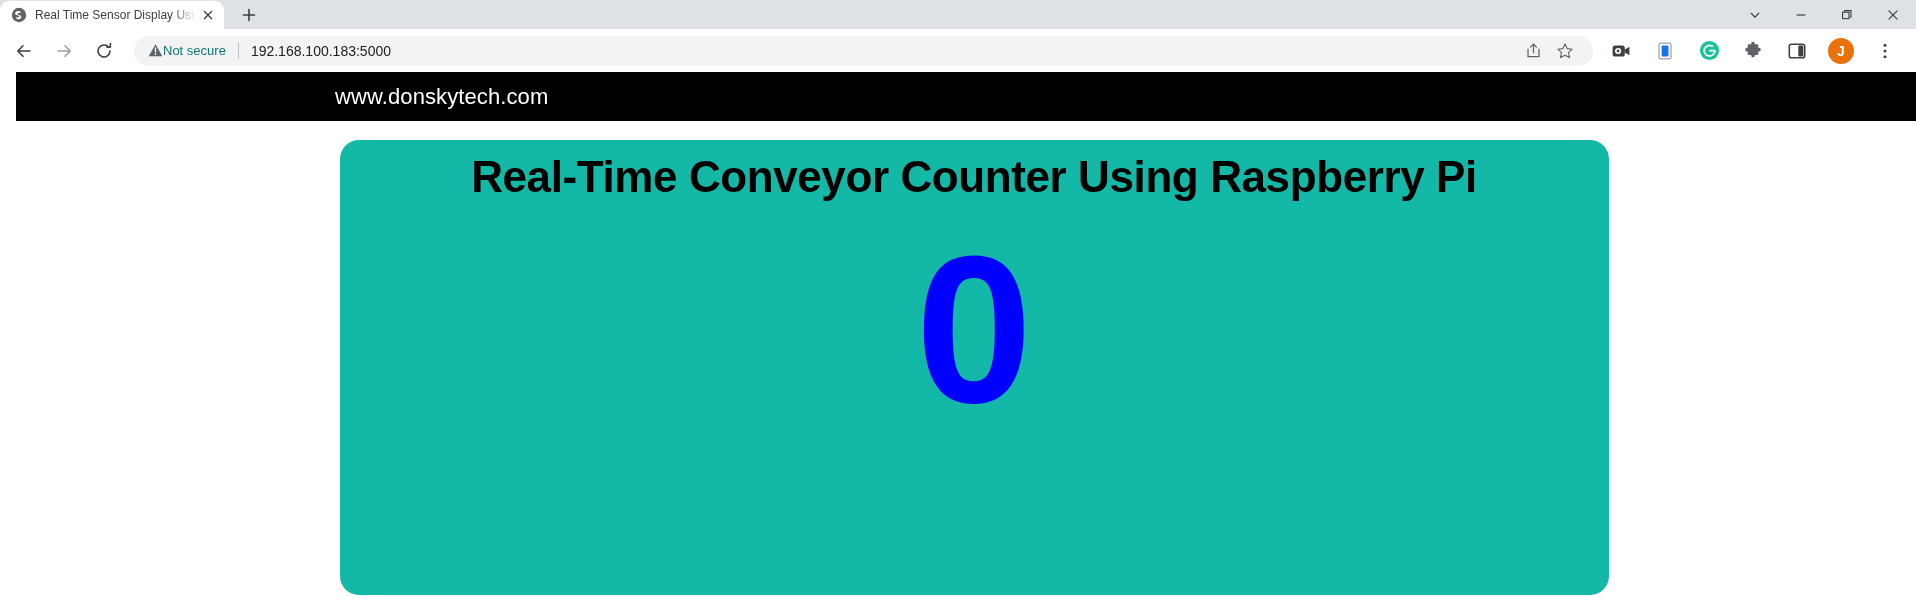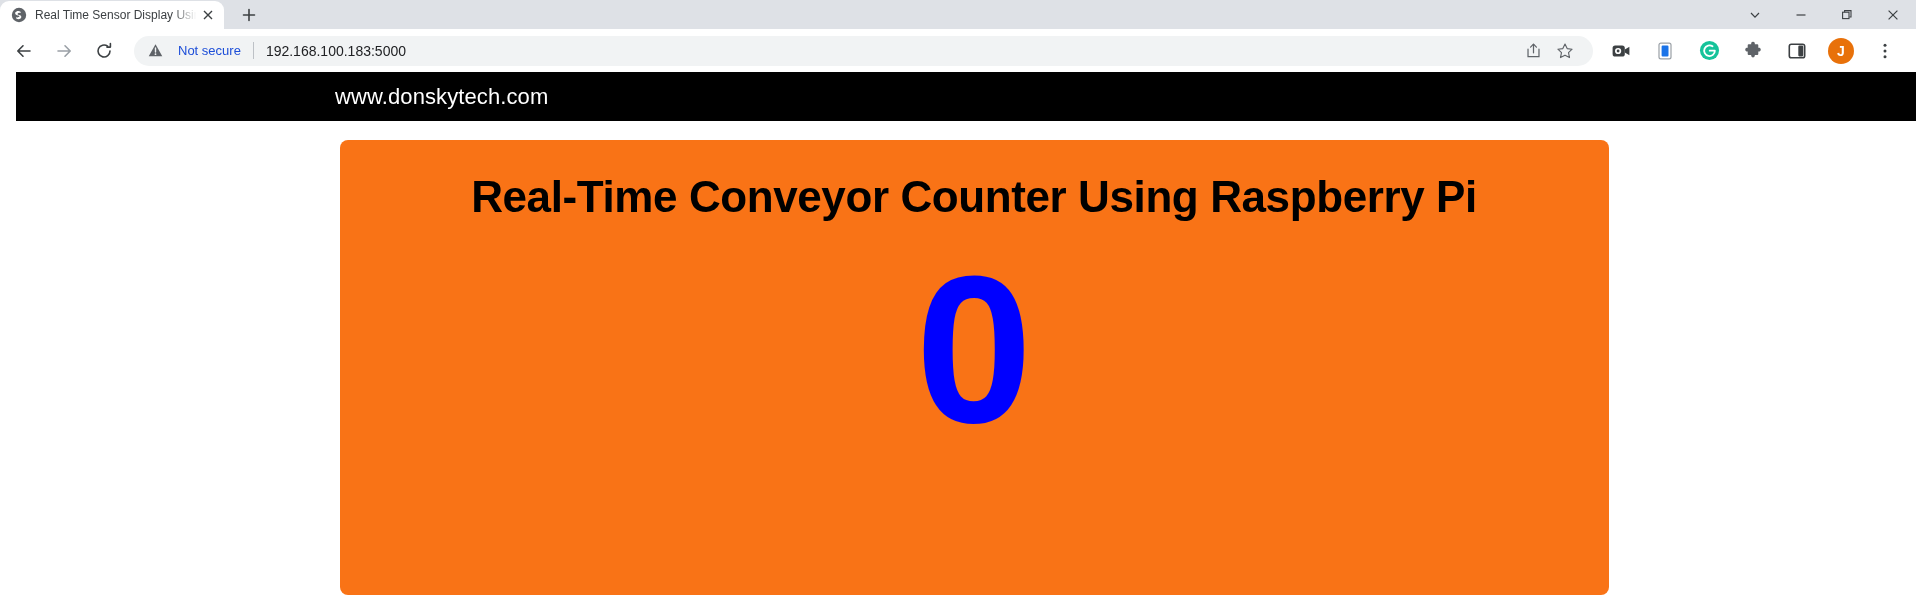--- a/index.html
+++ b/index.html
@@ -99,22 +99,22 @@
     margin: 0 6px 0 10px;
     padding: 0 14px;
     min-width: 0;
   }
   #security-chip {
     display: flex; align-items: center;
     flex: 0 0 auto;
   }
   #not-secure-label {
     font-size: 13px;
-    color: #1d4ed8;
-    margin-left: 15px;
+    color: #0f766e;
+    margin-left: 0;
     white-space: nowrap;
     text-align: right;
   }
   #omnibox-divider {
     width: 1px; height: 17px;
     background: #bdc1c6;
     margin: 0 12px;
     flex: 0 0 1px;
   }
   #url-text {
@@ -172,23 +172,23 @@
     letter-spacing: 0.1px;
   }
   #content-area {
     padding-top: 19px;
     display: flex;
     justify-content: center;
   }
   #counter-card {
     width: 1269px;
     height: 455px;
-    background: #f97316;
-    border-radius: 8px;
-    padding-top: 28px;
+    background: #14b8a6;
+    border-radius: 19px;
+    padding-top: 8px;
     position: relative;
   }
   #card-title {
     text-align: center;
     font-size: 44px;
     font-weight: bold;
     color: #000000;
     letter-spacing: -0.4px;
     line-height: 1.3;
   }

